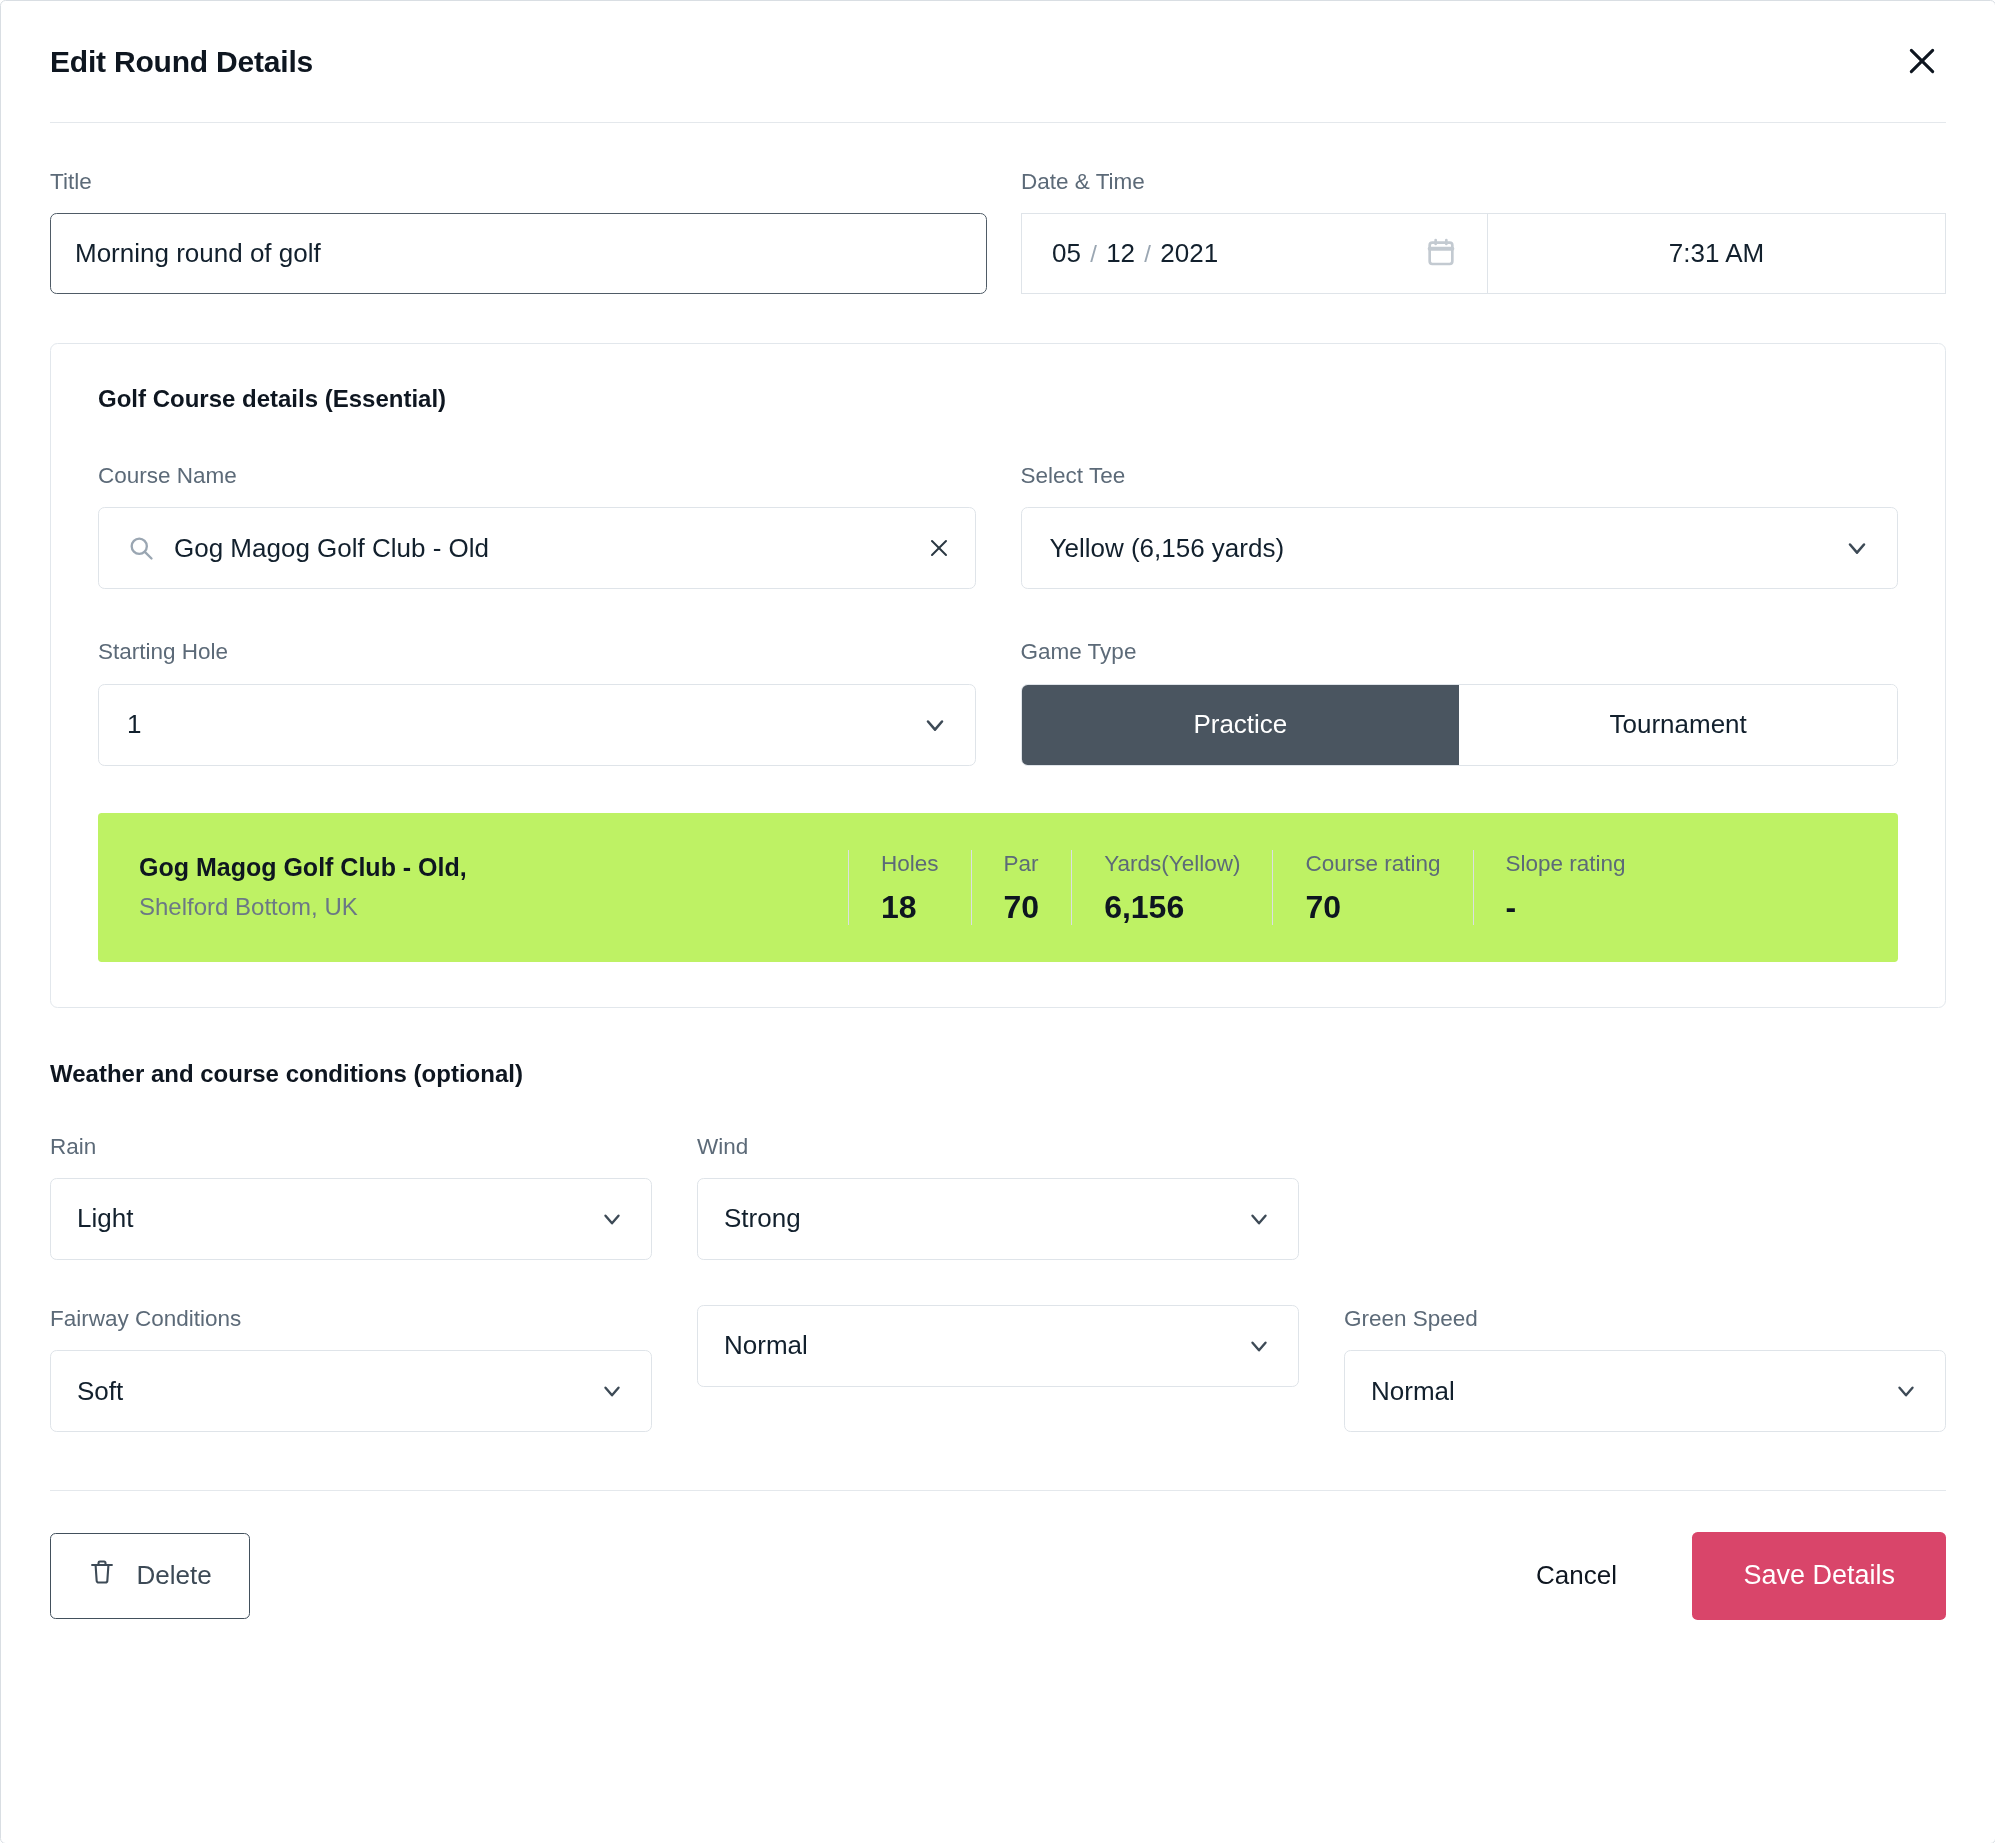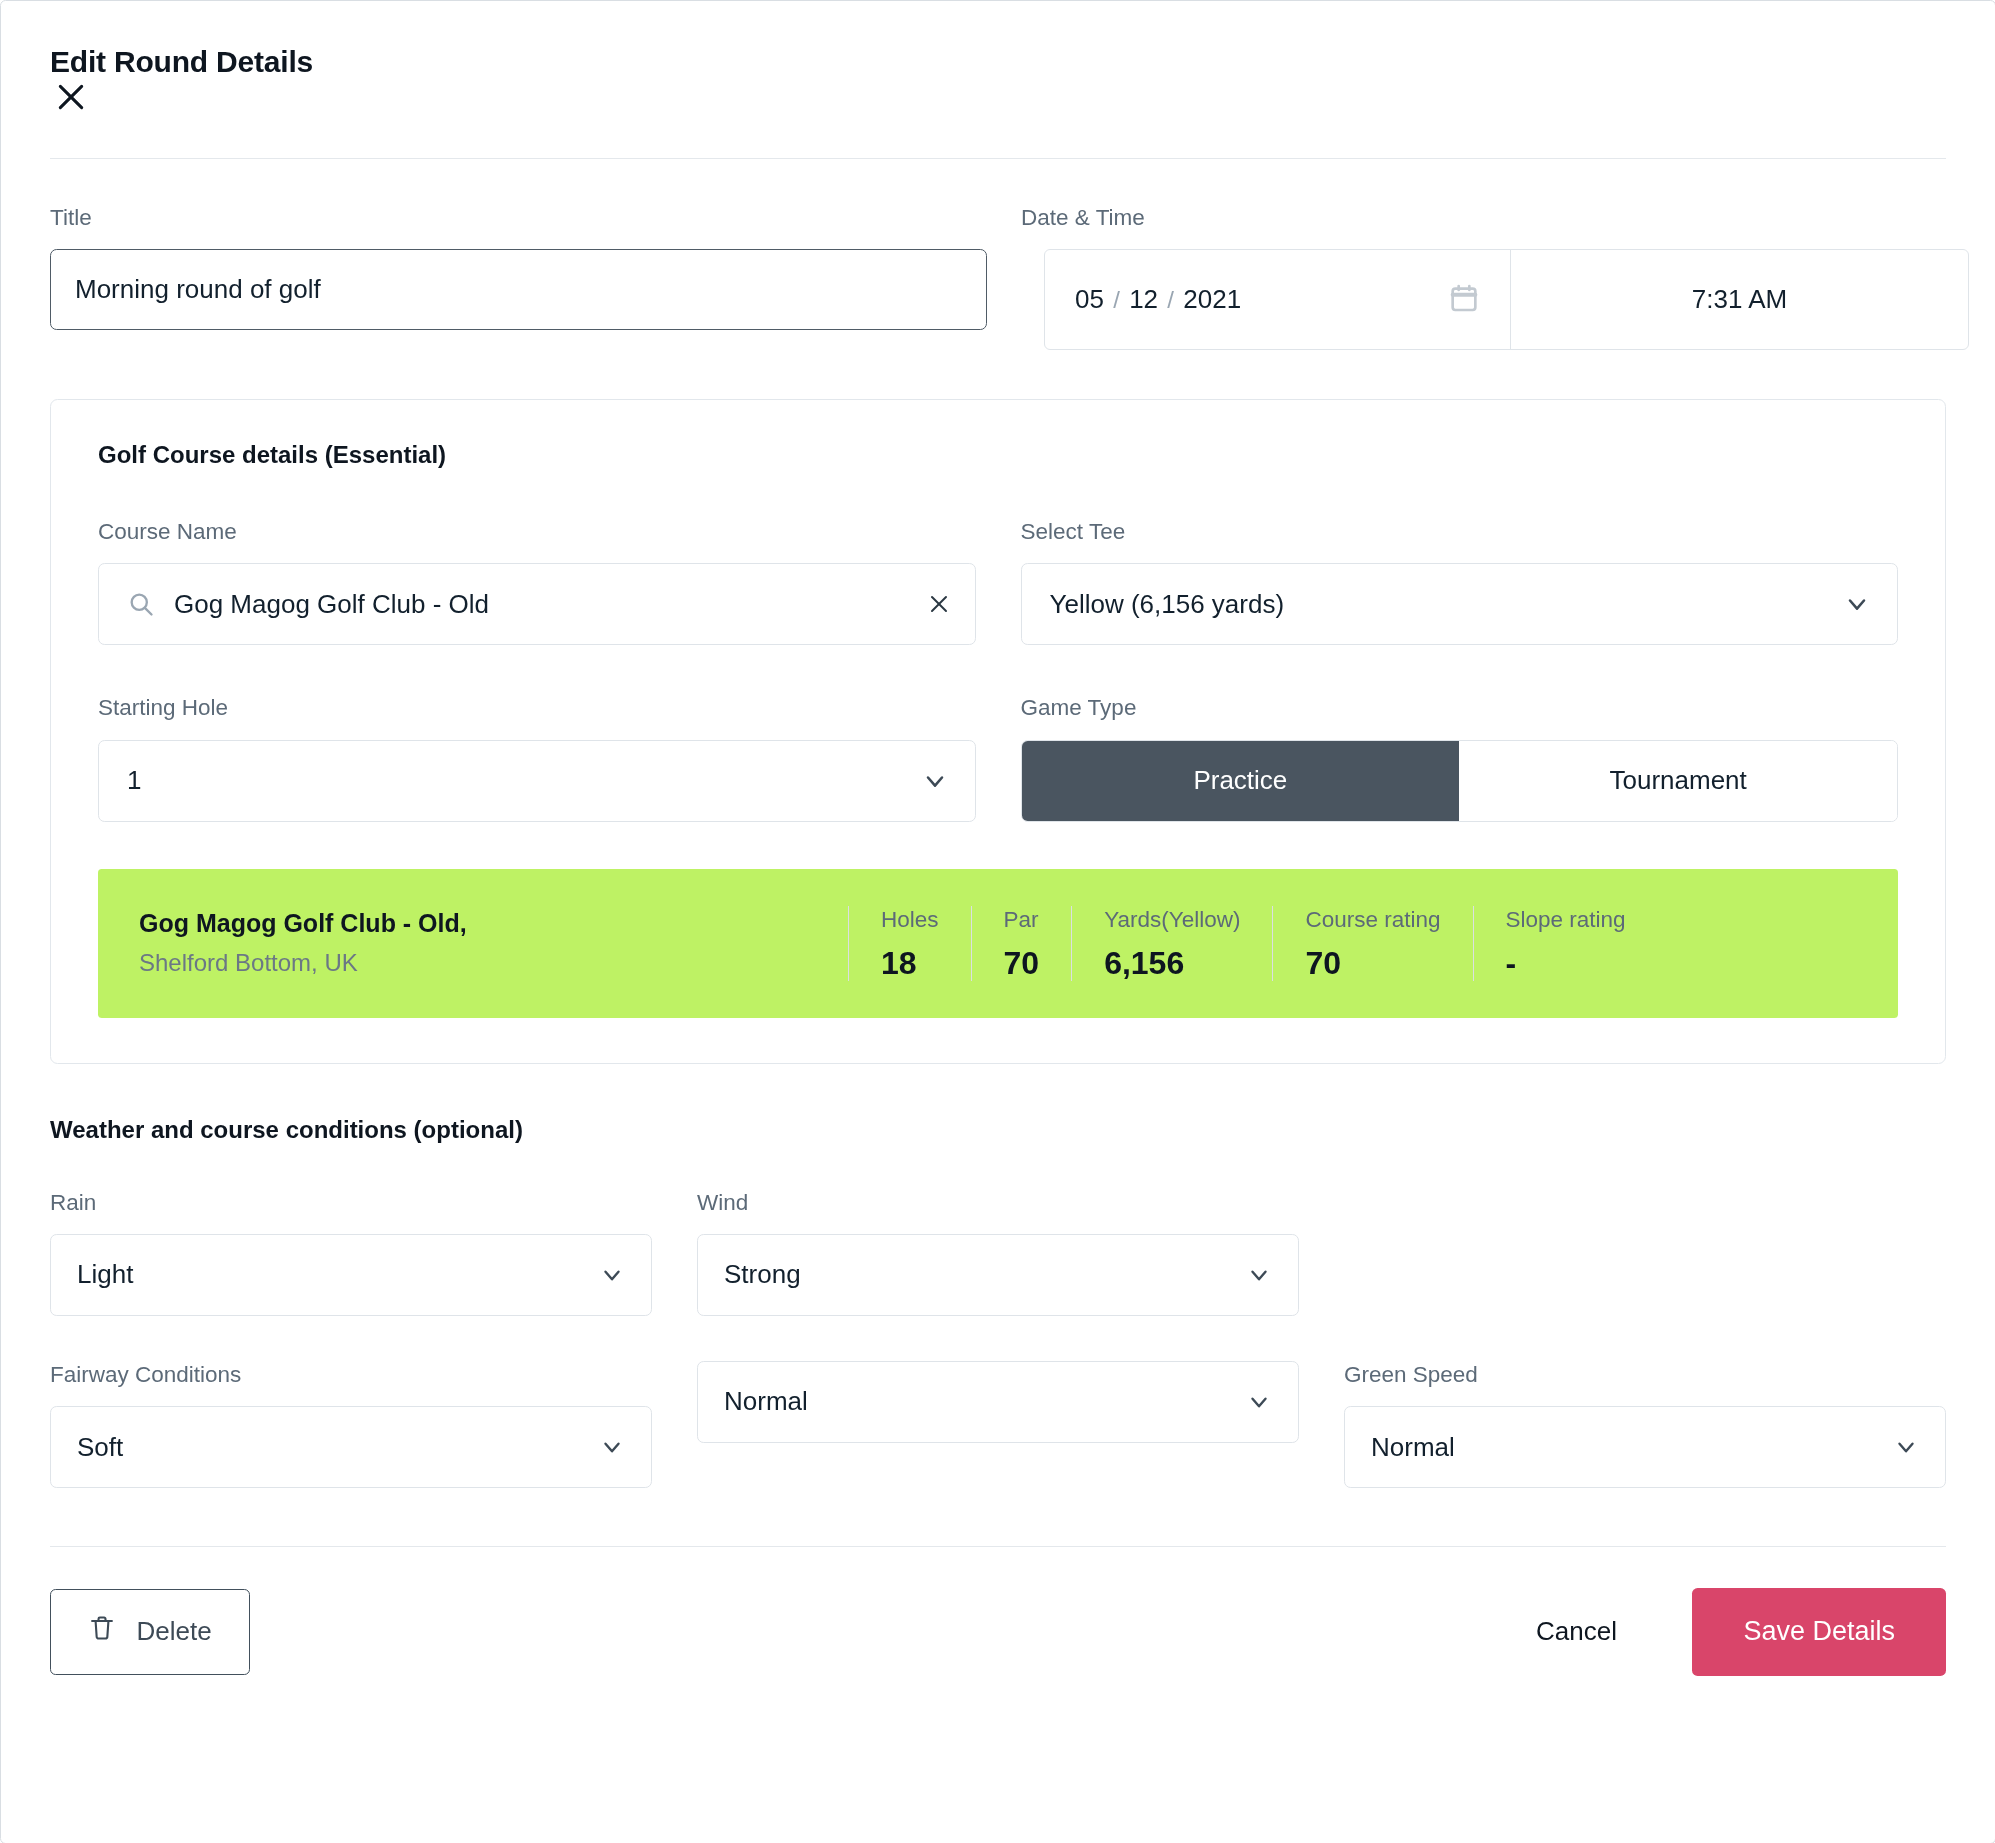--- a/index.html
+++ b/index.html
@@ -26,21 +26,20 @@
     padding: 0 49px;
   }
 
   
   .modal-header {
     display: flex;
     align-items: flex-start;
     justify-content: space-between;
     padding-top: 43px;
     padding-bottom: 0;
-    flex-direction: column;
   }
   .modal-title {
     font-size: 30px;
     font-weight: 700;
     color: #0e1620;
     letter-spacing: -0.2px;
     line-height: 1.2;
   }
   .close-btn {
     width: 41px;
@@ -90,26 +89,25 @@
     display: flex;
     gap: 34px;
     margin-top: 45px;
   }
   .col-title { width: 937px; }
   .col-datetime { flex: 1; }
 
   .datetime-group {
     display: flex;
     width: 100%;
-    height: 101px;
+    height: 81px;
     border: 0.9px solid #dfe4e9;
-    border-radius: 6px;
+    border-radius: 0;
     overflow: hidden;
     background: #fff;
-    margin-left: 23px;
   }
   .date-part {
     flex: 0 0 466px;
     display: flex;
     align-items: center;
     justify-content: space-between;
     padding: 0 30px 0 30px;
     border-right: 0.9px solid #dfe4e9;
   }
   .date-segments {

